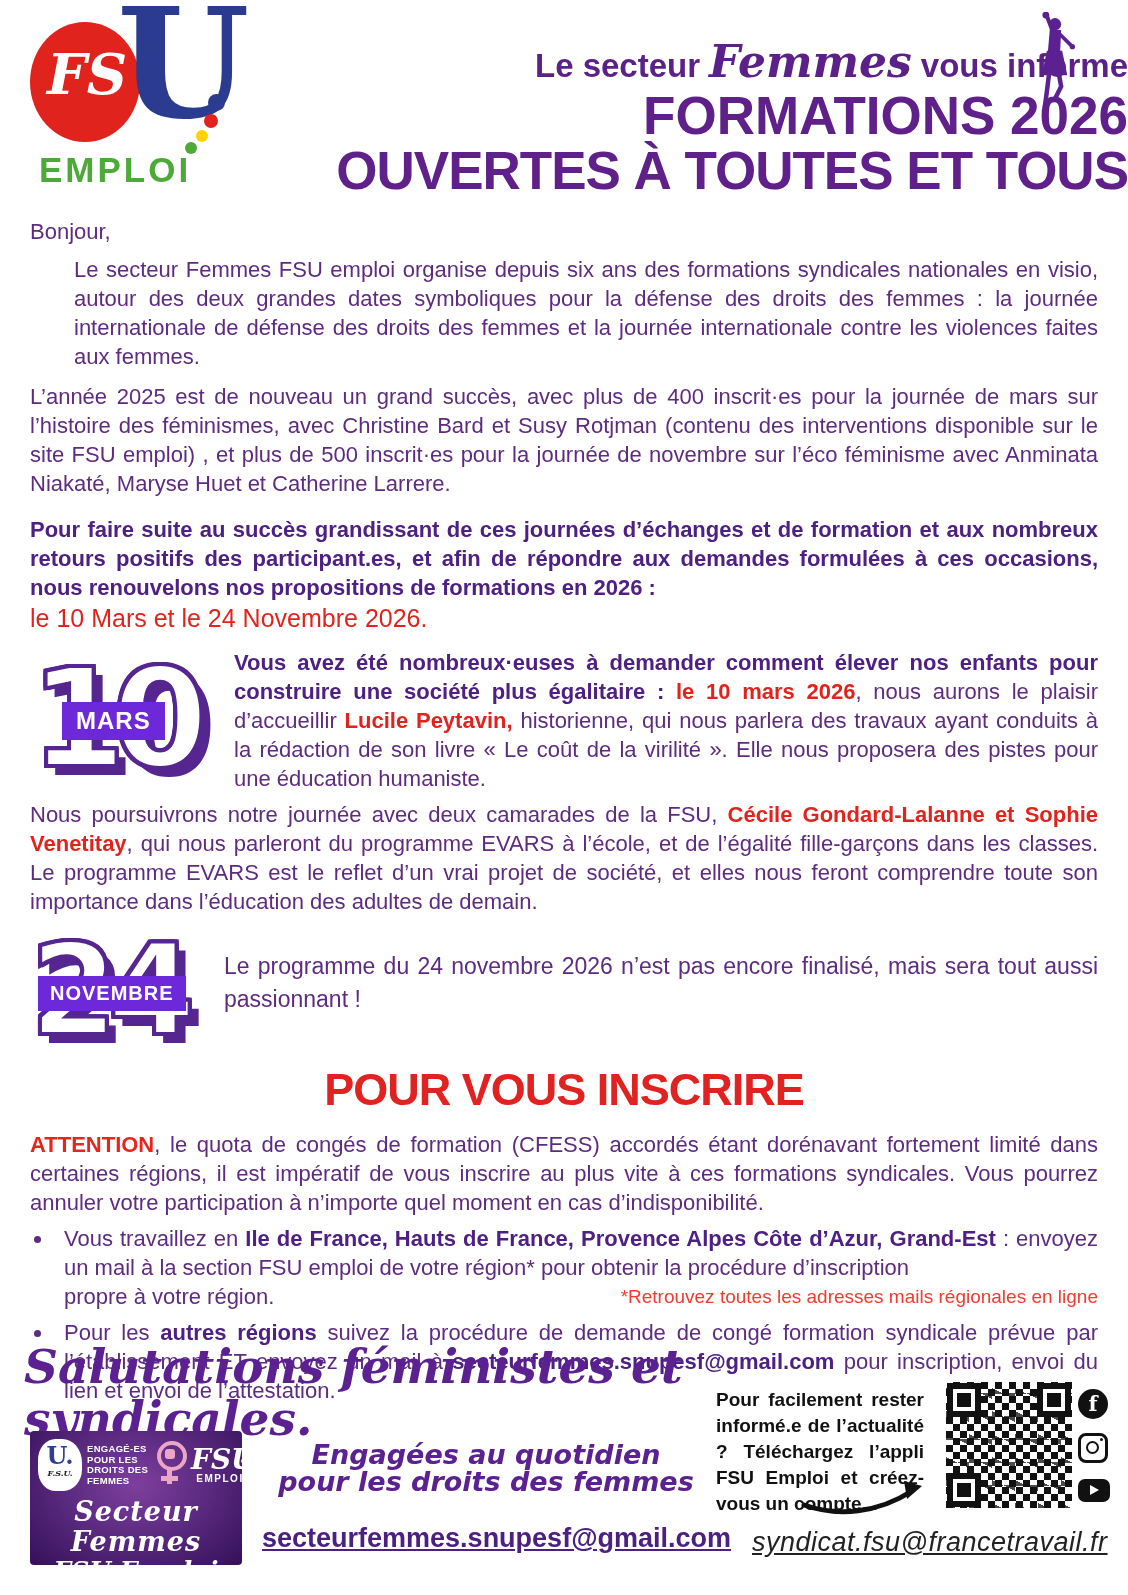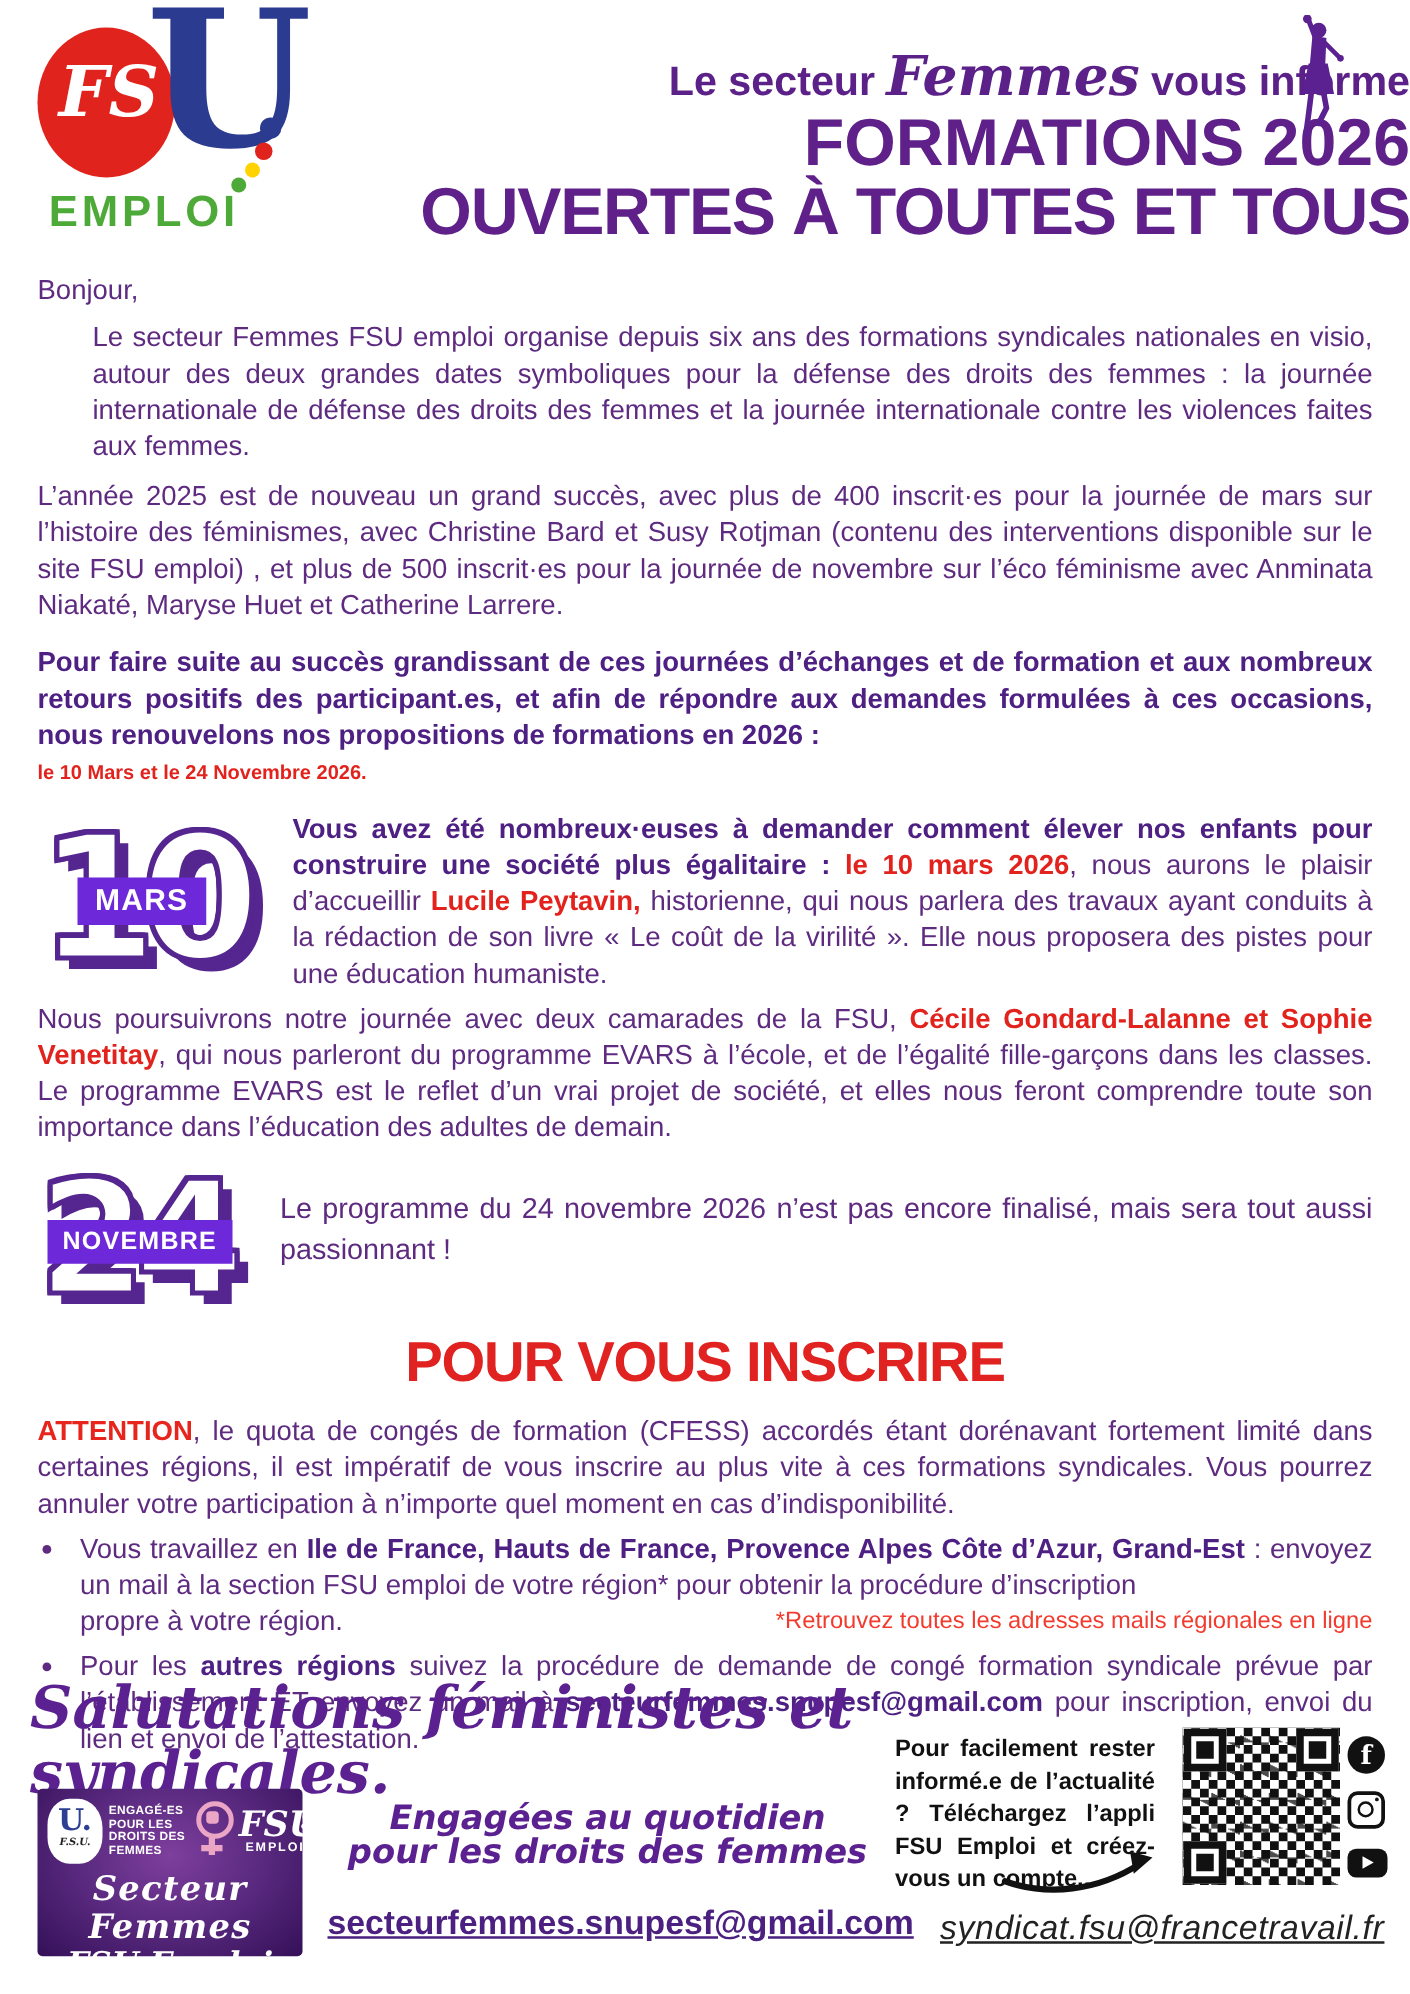--- a/index.html
+++ b/index.html
@@ -25,21 +25,21 @@
   .title1{margin-top:3px;font-size:53px;font-weight:700;color:#5f2189;line-height:54px;letter-spacing:0;}
   .title2{margin-top:1px;font-size:53px;font-weight:700;color:#5f2189;line-height:54px;letter-spacing:-1px;}
   .woman{position:absolute;left:1028px;top:12px;width:52px;height:102px;}
   
   .main{padding:0 30px;}
   .body-text{font-size:22px;line-height:29px;text-align:justify;color:#5e2b80;margin:0;}
   .greeting{margin-top:15px;text-align:left;}
   .p1{margin-top:9px;margin-left:44px;}
   .p2{margin-top:11px;}
   .p-bold{margin-top:17px;font-weight:700;color:#4e2083;}
-  .p-dates{margin-top:3px;font-weight:700;color:#e2231d;font-size:16px;line-height:27px;text-align:left;margin-bottom:16px;}
+  .p-dates{margin-top:3px;font-weight:400;color:#e2231d;font-size:25px;line-height:27px;text-align:left;margin-bottom:16px;}
   .seg-bold{font-weight:700;color:#4e2083;}
   .seg-red{font-weight:700;color:#e2231d;}
   .seg-bold-purple{font-weight:700;color:#4e2083;}
   
   .mars-section{margin-top:14px;}
   .badge{position:relative;}
   .badge-mars{float:left;width:190px;height:146px;margin:2px 14px 0 0;}
   .badge-num{
     position:absolute;left:0;top:0;font:800 138px/1 "DejaVu Sans",sans-serif;color:#fff;
     -webkit-text-stroke:4px #55268f;letter-spacing:-14px;

